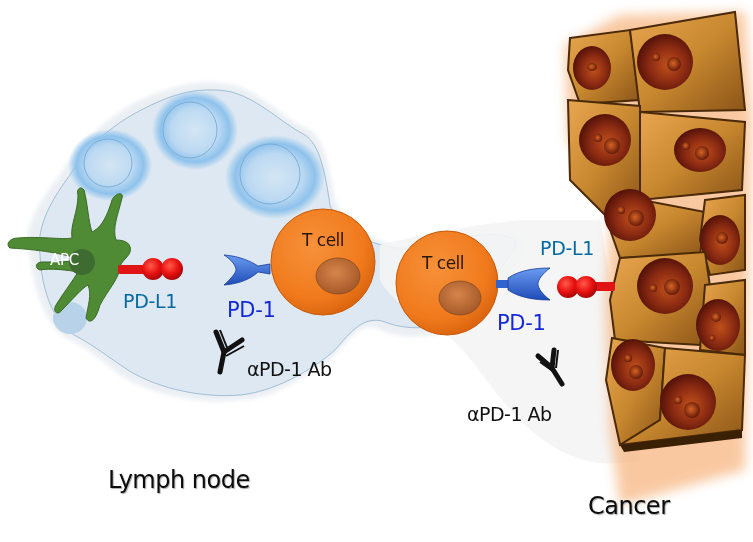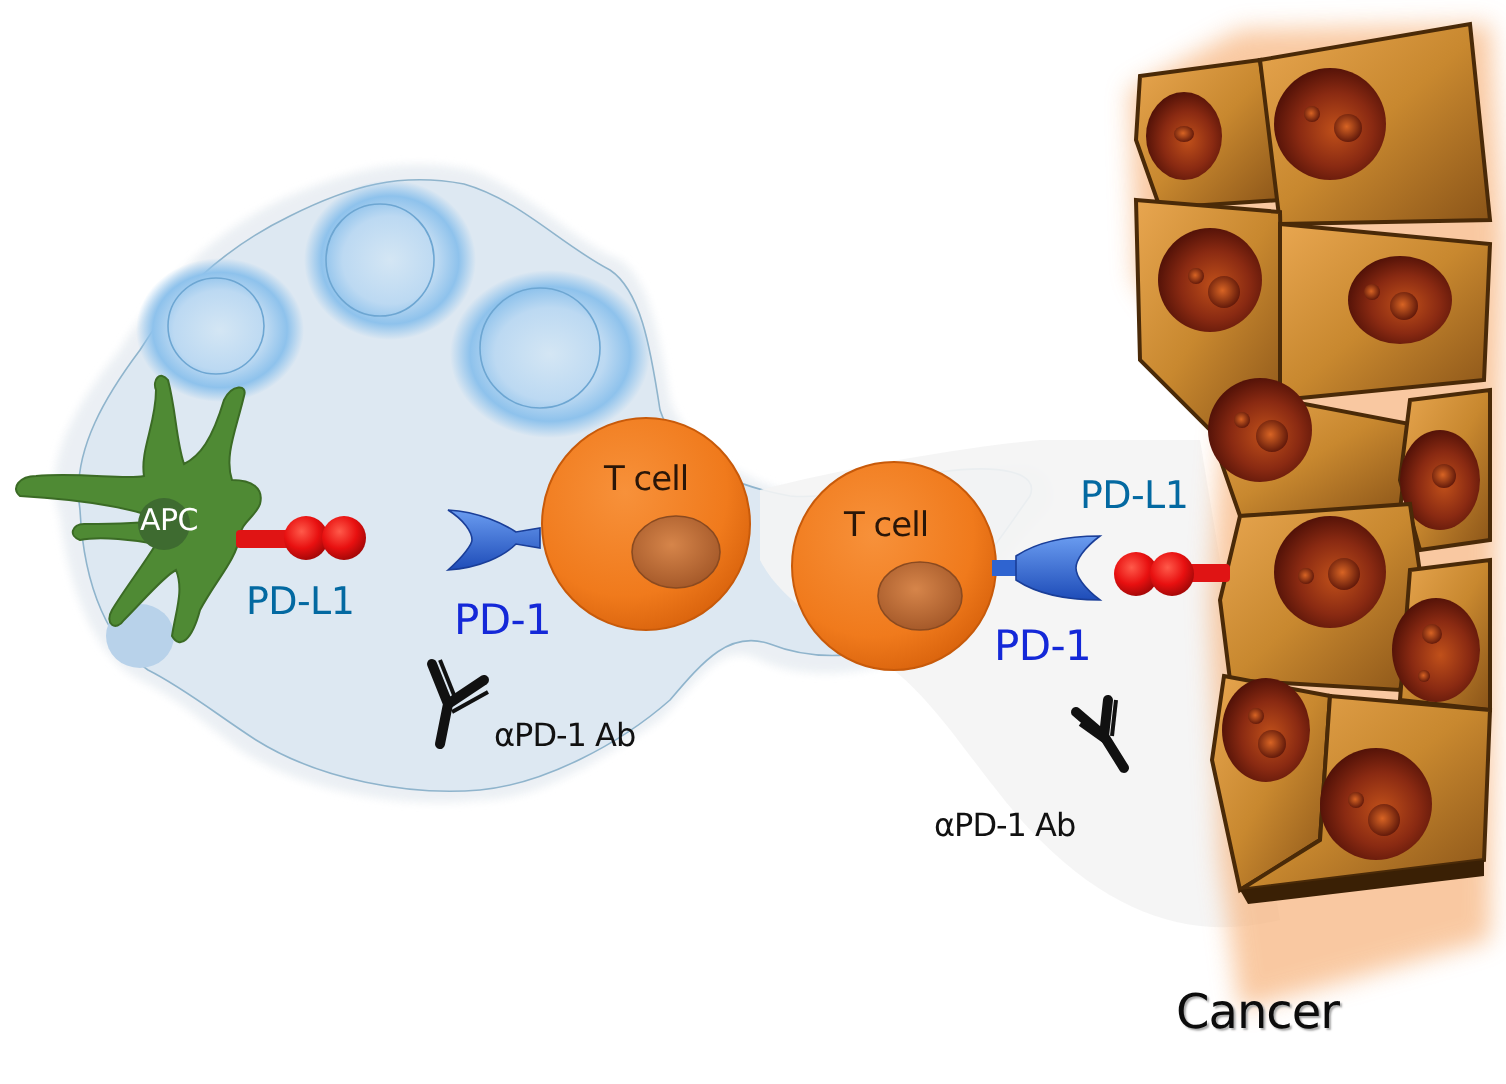--- a/index.html
+++ b/index.html
@@ -3,21 +3,21 @@
   <meta charset="utf-8">
   <style>
     html, body { margin: 0; padding: 0; background: #ffffff; }
     body { width: 753px; height: 542px; position: relative; overflow: hidden;
            font-family: "DejaVu Sans", sans-serif; }
     #stage { position: absolute; left: 0; top: 0; width: 753px; height: 542px; }
     .lbl { position: absolute; font-family: "DejaVu Sans", sans-serif; font-weight: normal; white-space: nowrap; }
     .tcell-lbl { font-size: 17px; color: #2a1608; letter-spacing: -0.5px; }
     .pdl1-lbl { font-size: 19px; color: #0369a1; letter-spacing: -0.3px; }
     .pd1-lbl { font-size: 21px; color: #1428d8; letter-spacing: -0.3px; }
-    .ab-lbl { font-size: 16px; color: #111; letter-spacing: -0.5px; }
+    .ab-lbl { font-size: 19px; color: #111; letter-spacing: -0.5px; }
     .apc-lbl { font-size: 15px; color: #ffffff; letter-spacing: -0.3px; }
     .region-lbl { font-size: 24px; color: #0c0c0c; letter-spacing: -0.5px; text-shadow: 1px 1px 1px #aaa; }
   </style>
 </head>
 <body>
 
 <div id="stage">
   <svg width="753" height="542" viewBox="0 0 753 542" xmlns="http://www.w3.org/2000/svg" style="position:absolute;left:0;top:0">
     <defs>
       <radialGradient id="follGrad" cx="50%" cy="50%" r="50%">
@@ -201,25 +201,26 @@
       <path d="M 4 18 L 22 8" stroke="#111" stroke-width="2" fill="none"></path>
     </g>
     <g transform="translate(548,360)">
       <path d="M -10 -4 L 4 8" stroke="#111" stroke-width="5" fill="none" stroke-linecap="round"></path>
       <path d="M -8 2 L 6 12" stroke="#111" stroke-width="2" fill="none"></path>
       <path d="M 6 -10 L 4 8 L 14 24" stroke="#111" stroke-width="5" fill="none" stroke-linecap="round"></path>
       <path d="M 10 -10 L 8 8" stroke="#111" stroke-width="2" fill="none"></path>
     </g>
   </svg>
 
-  <span class="lbl apc-lbl" style="left:70px; top:251px;text-align:center;">APC</span>
+  <span class="lbl apc-lbl" style="left:50px; top:251px;text-align:center;">APC</span>
   <span class="lbl pdl1-lbl" style="left:123px; top:290px;">PD-L1</span>
   <span class="lbl pd1-lbl" style="left:227px; top:298px;">PD-1</span>
   <span class="lbl tcell-lbl" style="left:302px; top:230px;">T cell</span>
   <span class="lbl ab-lbl" style="left:247px; top:358px;">αPD-1 Ab</span>
 
   <span class="lbl tcell-lbl" style="left:422px; top:253px;">T cell</span>
   <span class="lbl pdl1-lbl" style="left:540px; top:237px;">PD-L1</span>
   <span class="lbl pd1-lbl" style="left:497px; top:311px;">PD-1</span>
   <span class="lbl ab-lbl" style="left:467px; top:403px;">αPD-1 Ab</span>
 
+  <span class="lbl region-lbl" style="left:108px; top:466px;">Lymph node</span>
   <span class="lbl region-lbl" style="left:588px; top:492px;">Cancer</span>
 </div>
 
 </body></html>

